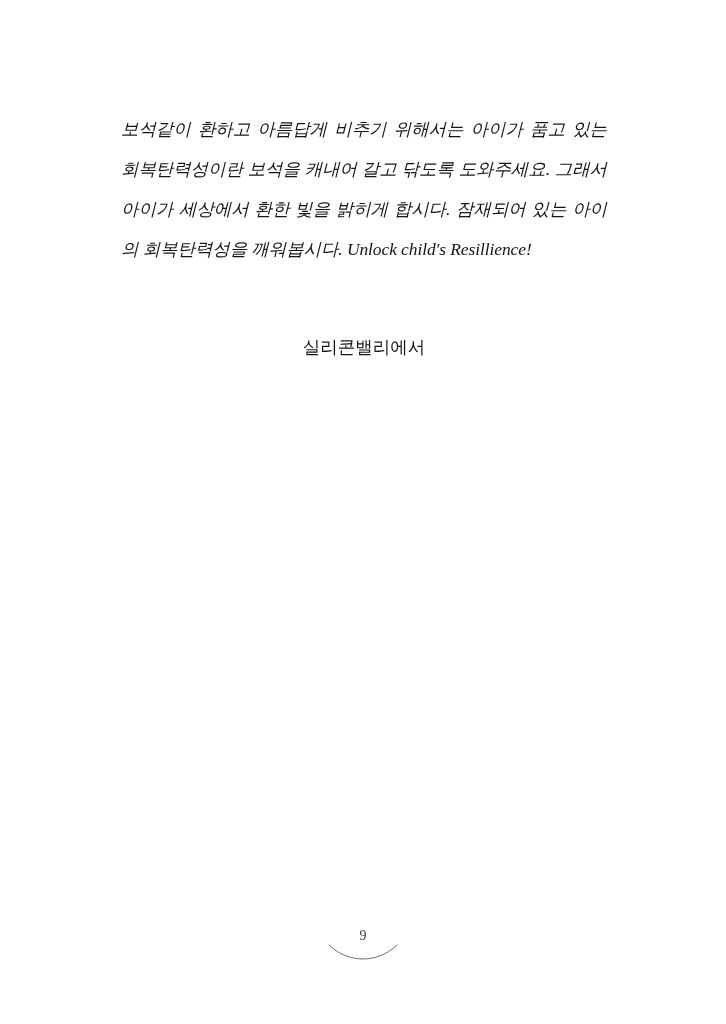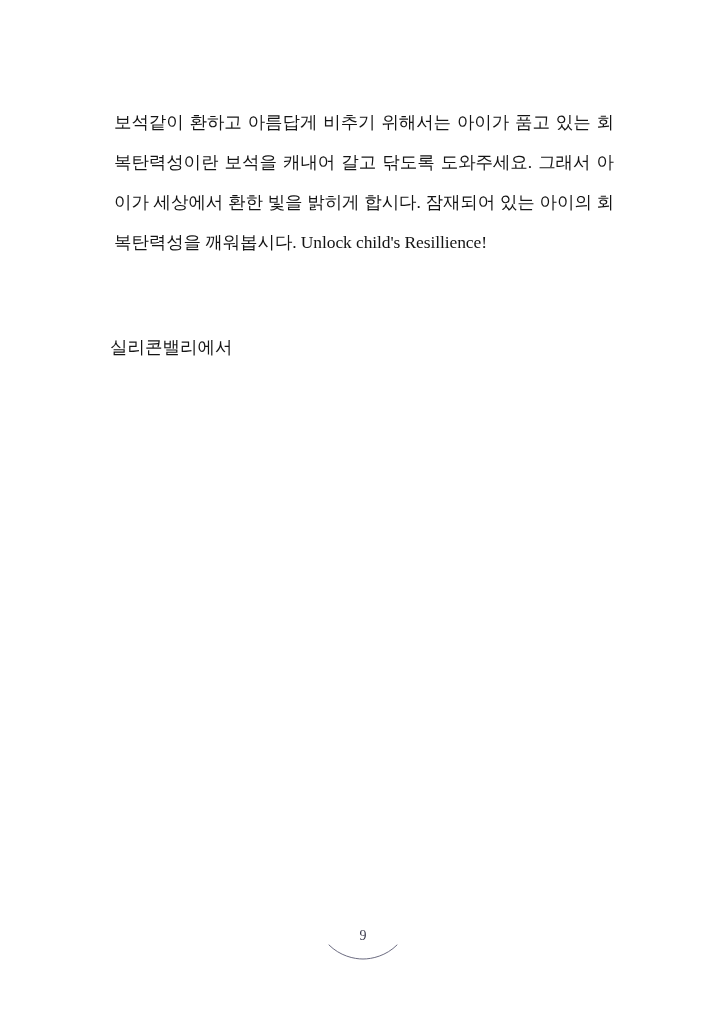--- a/index.html
+++ b/index.html
@@ -22,28 +22,29 @@
     top: 98px;
     width: 508px;
     font-size: 17.5px;
     line-height: 40px;
     text-align: justify;
     text-justify: inter-word;
     letter-spacing: -0.1px;
     color: #141414;
   }
   .body-text p {
-    margin: 4px;
+    margin: 11px;
+    font-style: italic;
   }
   .signature-block {
     position: absolute;
     left: 110px;
     top: 328px;
     width: 508px;
-    text-align: left;
+    text-align: center;
     font-size: 17.5px;
     line-height: 38px;
     color: #141414;
   }
   .signature-block .line {
     display: block;
   }
   .signature-block .line.author {
     padding-right: 2px;
   }

